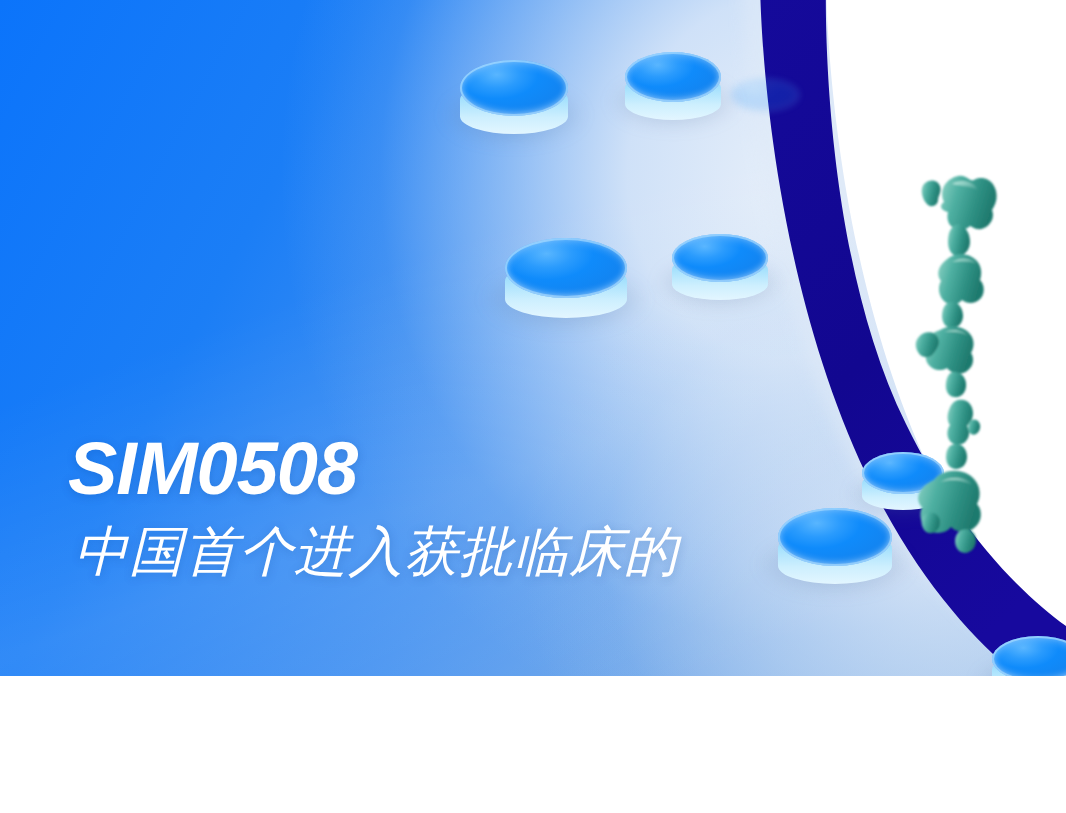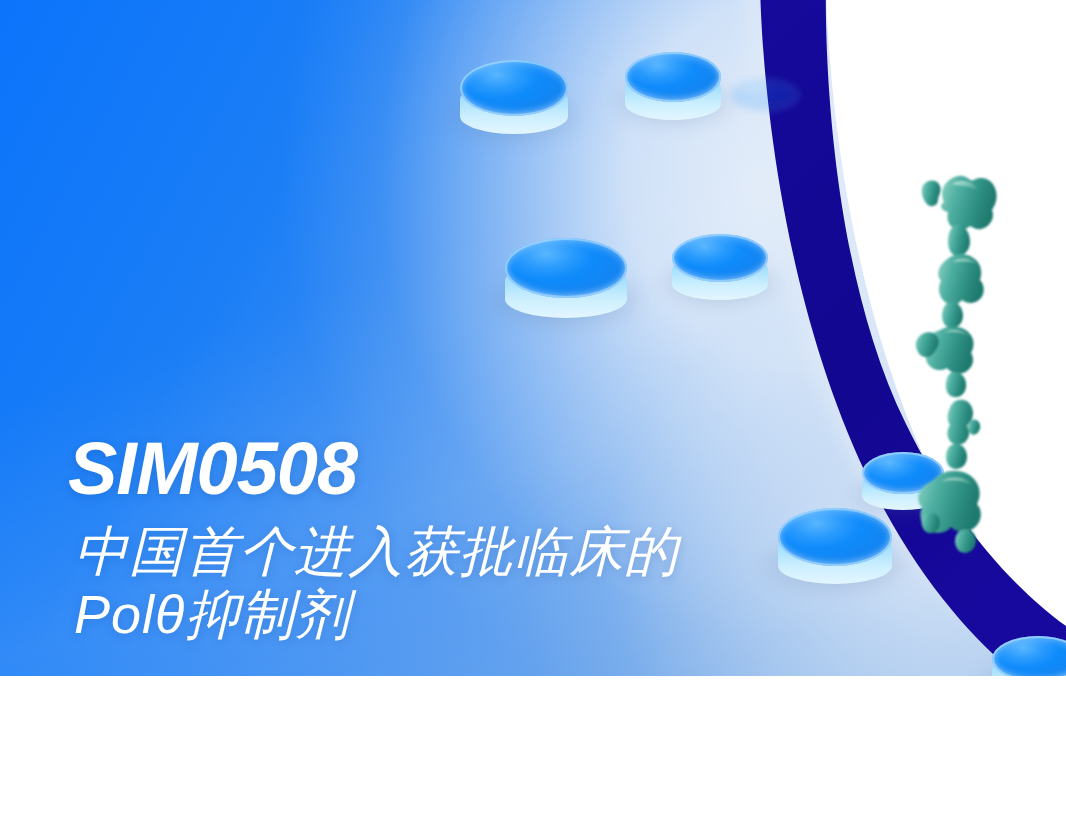--- a/index.html
+++ b/index.html
@@ -259,17 +259,16 @@
         <path fill="url(#pg)" d="M62 368 c8 -3 15 4 14 12 c-1 8 -8 13 -15 10 c-8 -4 -8 -19 1 -22 Z"></path>
         <path fill="url(#pgHi)" d="M40 320 c12 -7 26 -5 33 3 c-12 -5 -22 -6 -33 -3 Z"></path>
       </g>
     </svg>
   </div>
 
   <div class="textblock">
     <div class="title">SIM0508</div>
     <div class="subtitle">
       <span class="ln">中国首个进入获批临床的</span>
-      <span class="ln">Polθ抑制剂</span>
     </div>
   </div>
 
 </div>
 
 </body></html>

